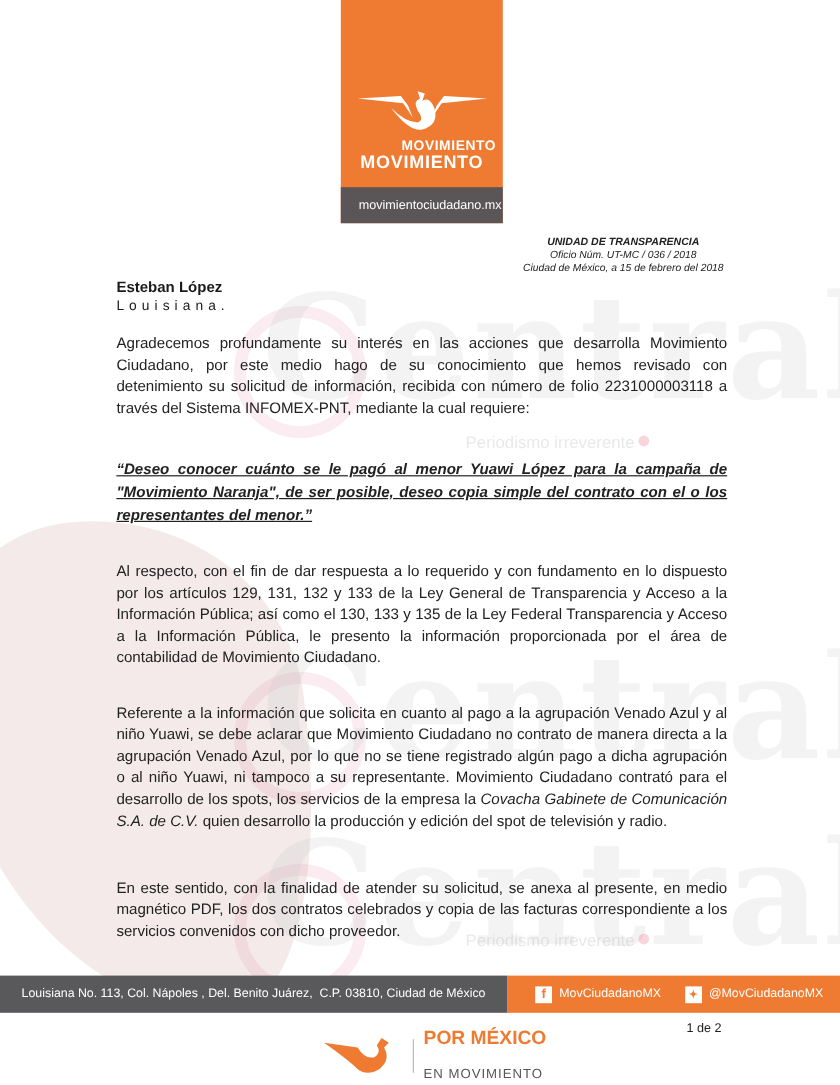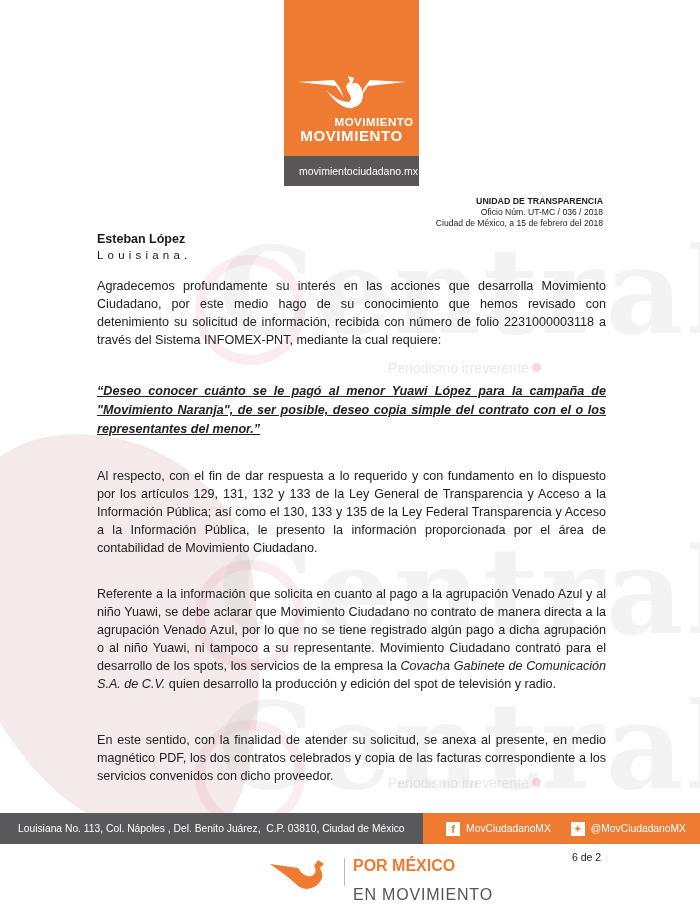--- a/index.html
+++ b/index.html
@@ -40,21 +40,21 @@
   }
   .logo .name2 {
     color: #fff; font-weight: bold; font-size: 15px; letter-spacing: 0.6px; line-height: 16px;
   }
   .logo .url {
     position: absolute; left: 0; right: 0; bottom: 0; height: 30px;
     background: #5a5657; color: #fff; font-size: 10.5px; text-align: center; line-height: 30px; padding-left: 14px;
   }
 
   .hdr-right {
-    position: absolute; right: 97px; top: 196px; text-align: right; font-size: 8.6px; line-height: 11px; color: #222;
+    position: absolute; right: 97px; top: 196px; text-align: center; font-size: 8.6px; line-height: 11px; color: #222; font-style: italic;
   }
   .hdr-right .unit { font-weight: bold; font-size: 8.8px; }
 
   .recipient { position: absolute; left: 97px; top: 231px; font-size: 12.5px; line-height: 16px; }
   .recipient .rname { font-weight: bold; }
   .recipient .present { letter-spacing: 4.2px; font-size: 11.5px; }
 
   .para {
     position: absolute; left: 97px; width: 509px; font-size: 12.6px; line-height: 18px;
     text-align: justify; color: #222;
@@ -73,24 +73,24 @@
   .footer-social {
     flex: 1; background: #ef7b32; color: #fff; font-size: 10.3px; display: flex; align-items: center; padding-left: 23px; gap: 6px;
   }
   .soc-icon {
     display: inline-block; width: 14px; height: 14px; background: #fff; color: #ef7b32;
     font-size: 11px; font-weight: bold; line-height: 14px; text-align: center;
   }
   .soc-label { margin-right: 14px; }
   .pageno { position: absolute; left: 572px; top: 851px; font-size: 10.5px; color: #222; }
 
-  .bottom-logo { position: absolute; left: 268px; top: 858px; display: flex; }
+  .bottom-logo { position: absolute; left: 268px; top: 858px; display: flex; align-items: center; }
   .bottom-logo .sep { width: 1px; height: 28px; background: #bbb; margin: 0 8px 0 6px; }
   .bottom-logo .t1 { color: #ef7b32; font-weight: bold; font-size: 16px; line-height: 15px; }
-  .bottom-logo .t2 { color: #555; font-size: 16px; letter-spacing: 0.8px; line-height: 12px; margin-top: 16px; }
+  .bottom-logo .t2 { color: #555; font-size: 11px; letter-spacing: 0.8px; line-height: 12px; margin-top: 16px; }
 </style>
 </head>
 <body>
 
 <div class="wm-shape"></div>
 <div class="wm-circle" style="left:195px;top:255px;width:90px;height:90px;"></div>
 <div class="wm-circle" style="left:195px;top:560px;width:90px;height:90px;"></div>
 <div class="wm-circle" style="left:195px;top:720px;width:90px;height:90px;"></div>
 <div class="wm-text" style="left:218px;top:220px;">Central</div>
 <div class="wm-text" style="left:218px;top:520px;">Central</div>
@@ -130,21 +130,21 @@
 
 <div class="footer-bar">
   <div class="footer-addr">Louisiana No. 113, Col. Nápoles , Del. Benito Juárez,  C.P. 03810, Ciudad de México</div>
   <div class="footer-social">
     <span class="soc-icon">f</span>
     <span class="soc-label">MovCiudadanoMX</span>
     <span class="soc-icon" style="font-size:9px;">✦</span>
     <span class="soc-label">@MovCiudadanoMX</span>
   </div>
 </div>
-<div class="pageno">6 de 2</div>
+<div class="pageno">1 de 2</div>
 
 <div class="bottom-logo">
   <svg width="70" height="34" viewBox="0 0 70 34">
     <path d="M2 6 L30 10 Q36 20 44 18 Q50 14 46 8 L50 2 L56 6 L52 10 Q58 20 48 28 Q38 34 30 28 Q22 20 2 6 Z" fill="#ef7b32"></path>
   </svg>
   <div class="sep"></div>
   <div>
     <div class="t1">POR MÉXICO</div>
     <div class="t2">EN MOVIMIENTO</div>
   </div>

